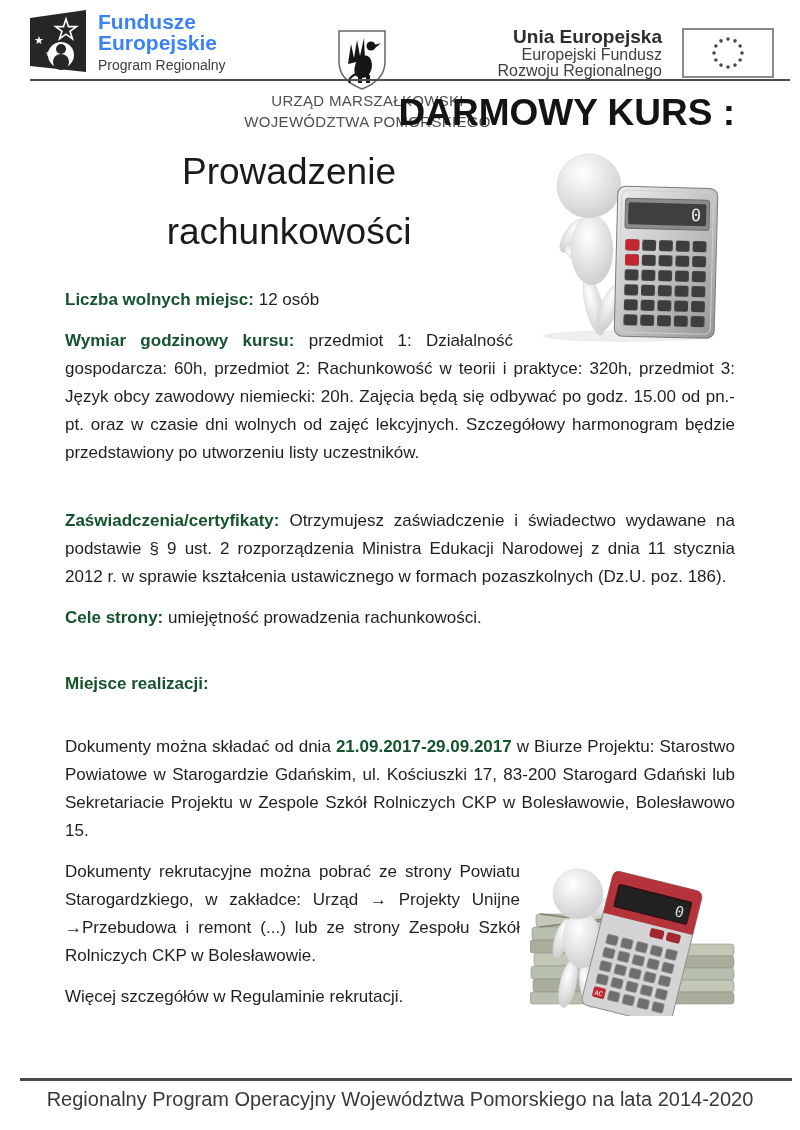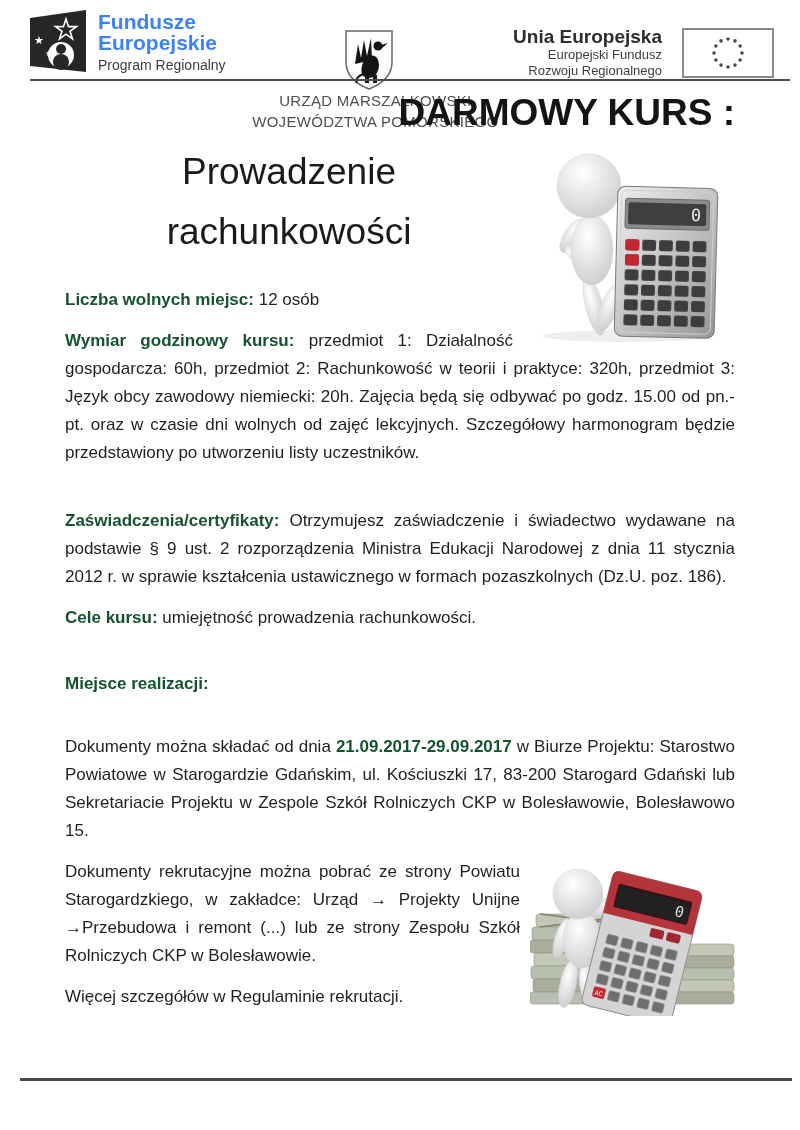--- a/index.html
+++ b/index.html
@@ -11,21 +11,21 @@
   .logo{display:flex;align-items:center;}
   .fe-text{margin-left:10px;}
   .fe-text .t1{font-size:21px;font-weight:bold;color:#3b82f6;line-height:21px;}
   .fe-text .t2{font-size:14px;color:#3d3d3d;margin-top:4px;}
   .um{margin-top:20px;flex-direction:column;}
   .um-text{margin-left:12px;font-size:15px;color:#4f4f4f;line-height:21px;
            text-align:center;letter-spacing:.3px;}
   .eu{margin-top:16px;}
   .eu-text{text-align:right;margin-right:20px;}
   .eu-text .t1{font-size:19px;font-weight:bold;color:#2d2d2d;line-height:21px;}
-  .eu-text .t2{font-size:13px;color:#3e3e3e;line-height:16px;}
+  .eu-text .t2{font-size:16px;color:#3e3e3e;line-height:16px;}
   .hdr-rule{position:absolute;left:30px;right:10px;top:79px;height:2px;background:#4c4c4c;}
   
   main{padding:0 65px;}
   h1{margin:16px 0 0;text-align:right;font-size:37px;font-weight:bold;color:#141414;}
   .subtitle{margin-top:8px;font-size:37px;line-height:60px;text-align:center;color:#1a1a1a;}
   .float1{float:right;width:212px;height:206px;margin:4px 0 10px 10px;text-align:center;}
   .float2{float:right;width:205px;height:158px;margin:0 0 0 10px;}
   p{margin:13px 0;font-size:17px;line-height:28px;text-align:justify;color:#1f1f1f;}
   p.first{margin-top:24px;}
   .mt-lg{margin-top:40px;}
@@ -152,21 +152,21 @@
       <div>Prowadzenie</div>
       <div>rachunkowości</div>
     </div>
 
     <p class="first"><b>Liczba wolnych miejsc:</b> <span>12 osób</span></p>
 
     <p><b>Wymiar godzinowy kursu:</b> <span>przedmiot 1: Działalność gospodarcza: 60h, przedmiot 2: Rachunkowość w teorii i praktyce: 320h, przedmiot 3: Język obcy zawodowy niemiecki: 20h. Zajęcia będą się odbywać po godz. 15.00 od pn.-pt. oraz w czasie dni wolnych od zajęć lekcyjnych. Szczegółowy harmonogram będzie przedstawiony po utworzeniu listy uczestników.</span></p>
 
     <p class="mt-lg"><b>Zaświadczenia/certyfikaty:</b> <span>Otrzymujesz zaświadczenie i świadectwo wydawane na podstawie § 9 ust. 2 rozporządzenia Ministra Edukacji Narodowej z dnia 11 stycznia 2012 r. w sprawie kształcenia ustawicznego w formach pozaszkolnych (Dz.U. poz. 186).</span></p>
 
-    <p><b>Cele kursu:</b> <span>umiejętność prowadzenia rachunkowości.</span></p>
+    <p><b>Cele strony:</b> <span>umiejętność prowadzenia rachunkowości.</span></p>
 
     <p class="mt-md heading-line"><b>Miejsce realizacji:</b></p>
 
     <p class="mt-xl"><span>Dokumenty można składać od dnia</span> <b>21.09.2017-29.09.2017</b> <span>w Biurze Projektu: Starostwo Powiatowe w Starogardzie Gdańskim, ul. Kościuszki 17, 83-200 Starogard Gdański lub Sekretariacie Projektu w Zespole Szkół Rolniczych CKP w Bolesławowie, Bolesławowo 15.</span></p>
 
     <div class="float2">
       <svg width="205" height="158" viewBox="0 0 205 158">
         <defs>
           <pattern id="btn2" x="8" y="62" width="15.2" height="13.6" patternUnits="userSpaceOnUse">
             <rect x="1" y="1" width="12.2" height="10.6" rx="2" fill="#6f6f6f" stroke="#f2f2f2" stroke-width=".5"></rect>
@@ -211,14 +211,15 @@
       </svg>
     </div>
 
     <p><span>Dokumenty rekrutacyjne można pobrać ze strony Powiatu Starogardzkiego, w zakładce: Urząd → Projekty Unijne →Przebudowa i remont (...) lub ze strony Zespołu Szkół Rolniczych CKP w Bolesławowie.</span></p>
 
     <p><span>Więcej szczegółów w Regulaminie rekrutacji.</span></p>
 
   </main>
 
   <div class="ftr-rule"></div>
+  <div class="ftr-text">Regionalny Program Operacyjny Województwa Pomorskiego na lata 2014-2020</div>
 
 </div>
 
 </body></html>

